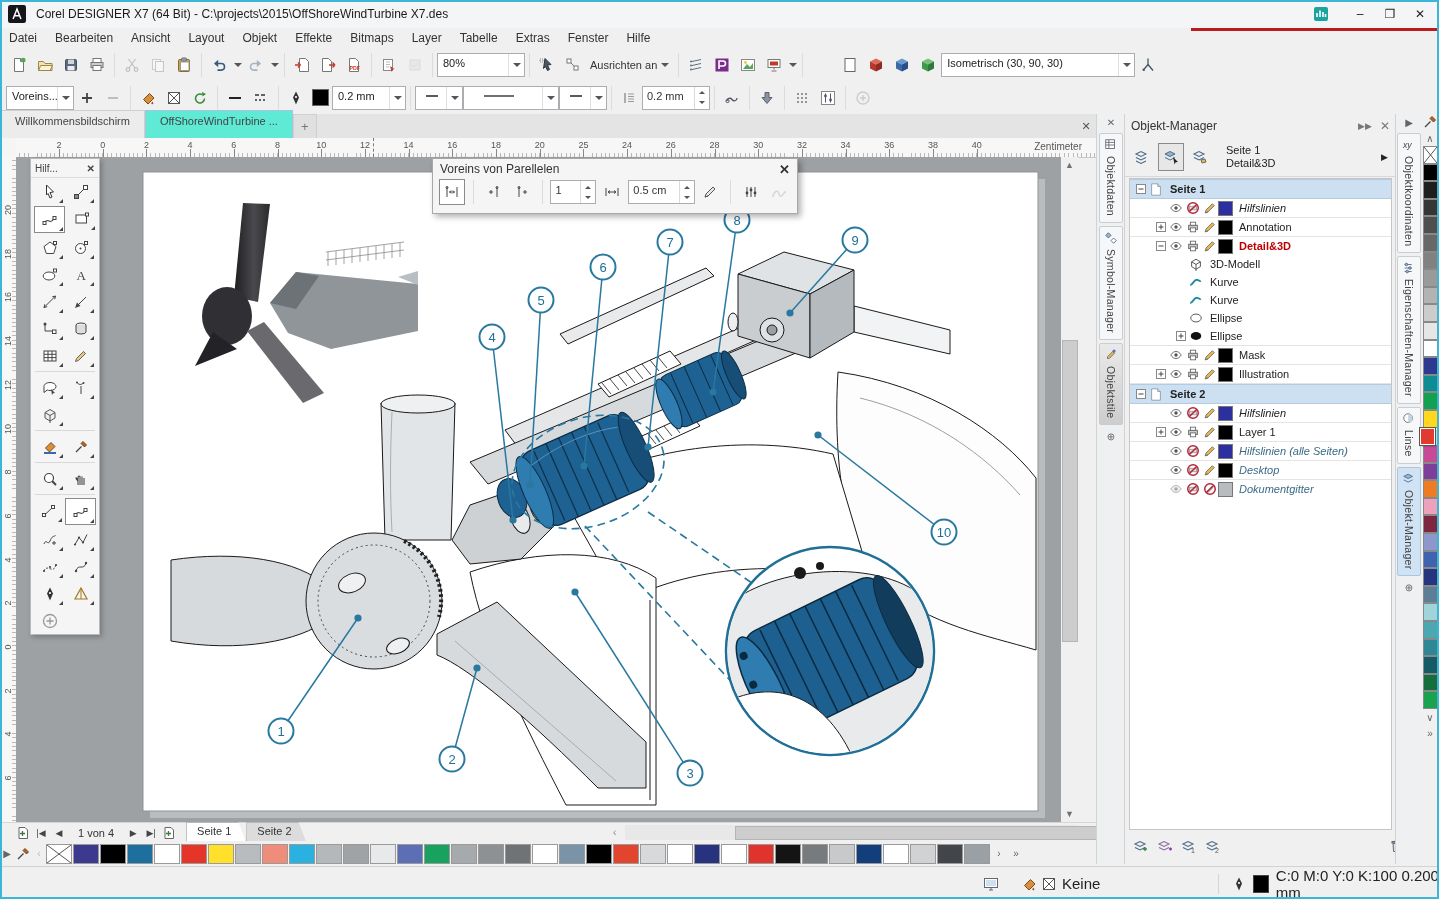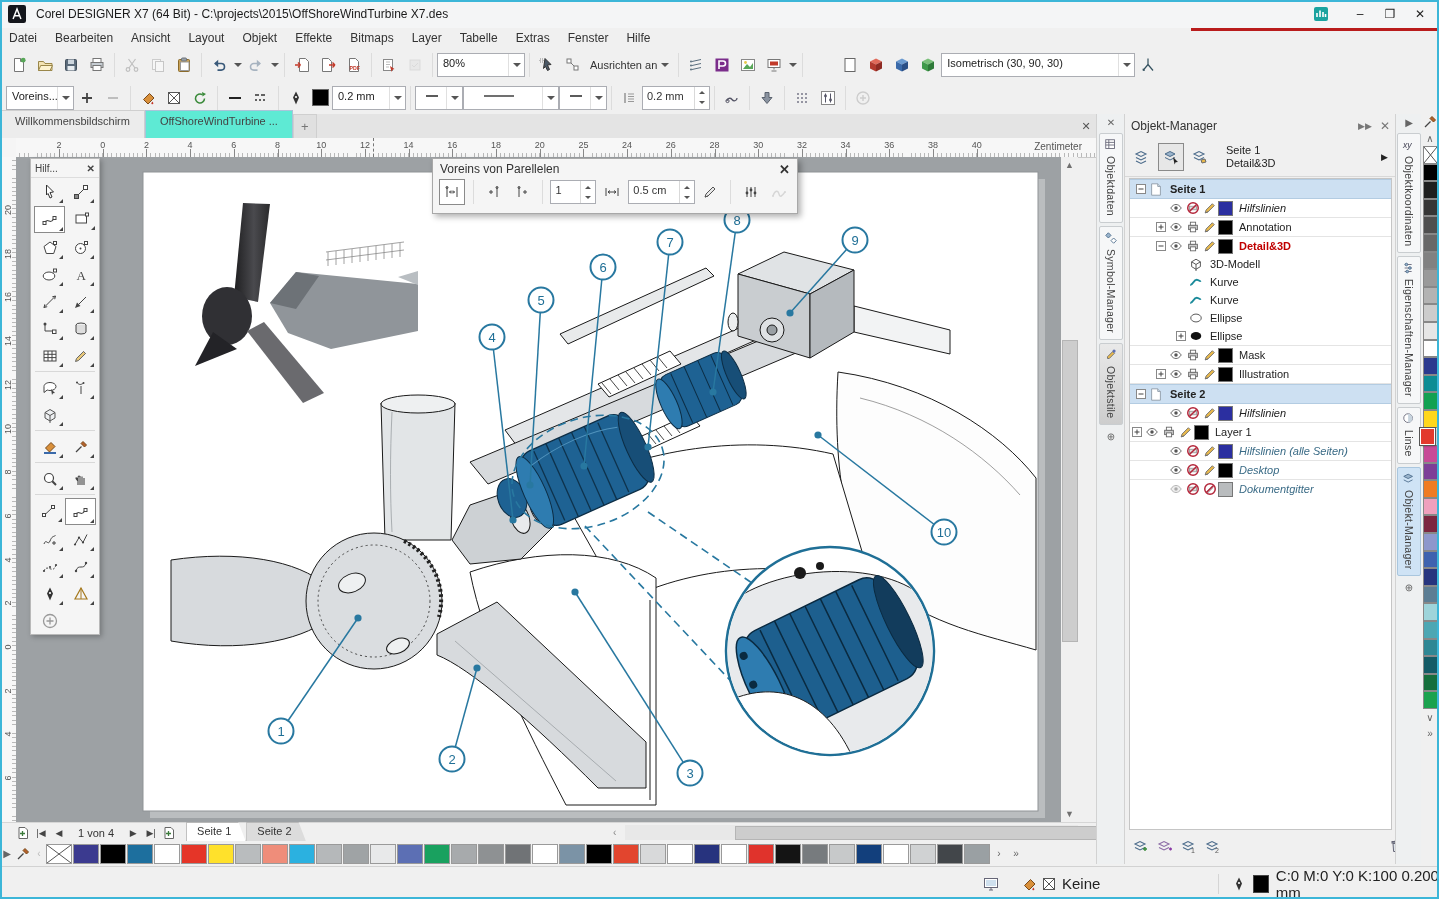--- a/index.html
+++ b/index.html
@@ -1459,21 +1459,21 @@
         </span>
         <span class="slot">
           <svg width="14" height="14" viewBox="0 0 16 16">
             <path d="M2.5 13.5l1-3.2 7.2-7.2 2.2 2.2-7.2 7.2z" fill="#e9b94c" stroke="#6b6b6b"></path>
             <path d="M2.5 13.5l3.2-1" stroke="#6b6b6b"></path>
           </svg>
         </span>
         <div class="tswatch" style="background: rgb(43, 47, 160);"></div>
         <span class="lbl italic">Hilfslinien</span>
       </div>
-      <div class="trow hline" style="">
+      <div class="trow hline" style="padding-left: 24px;">
         <div class="slot13">
           <svg width="10" height="10" viewBox="0 0 10 10">
             <rect x="0.5" y="0.5" width="9" height="9" fill="#fff" stroke="#888"></rect>
             <path d="M2.5 5h5M5 2.5v5" stroke="#444"></path>
           </svg>
         </div>
         <span class="slot">
           <svg width="14" height="14" viewBox="0 0 16 16">
             <path d="M2 8c2-3 4-4 6-4s4 1 6 4c-2 3-4 4-6 4s-4-1-6-4z" fill="#fff" stroke="#555"></path>
             <circle cx="8" cy="8" r="2" fill="#555"></circle>

